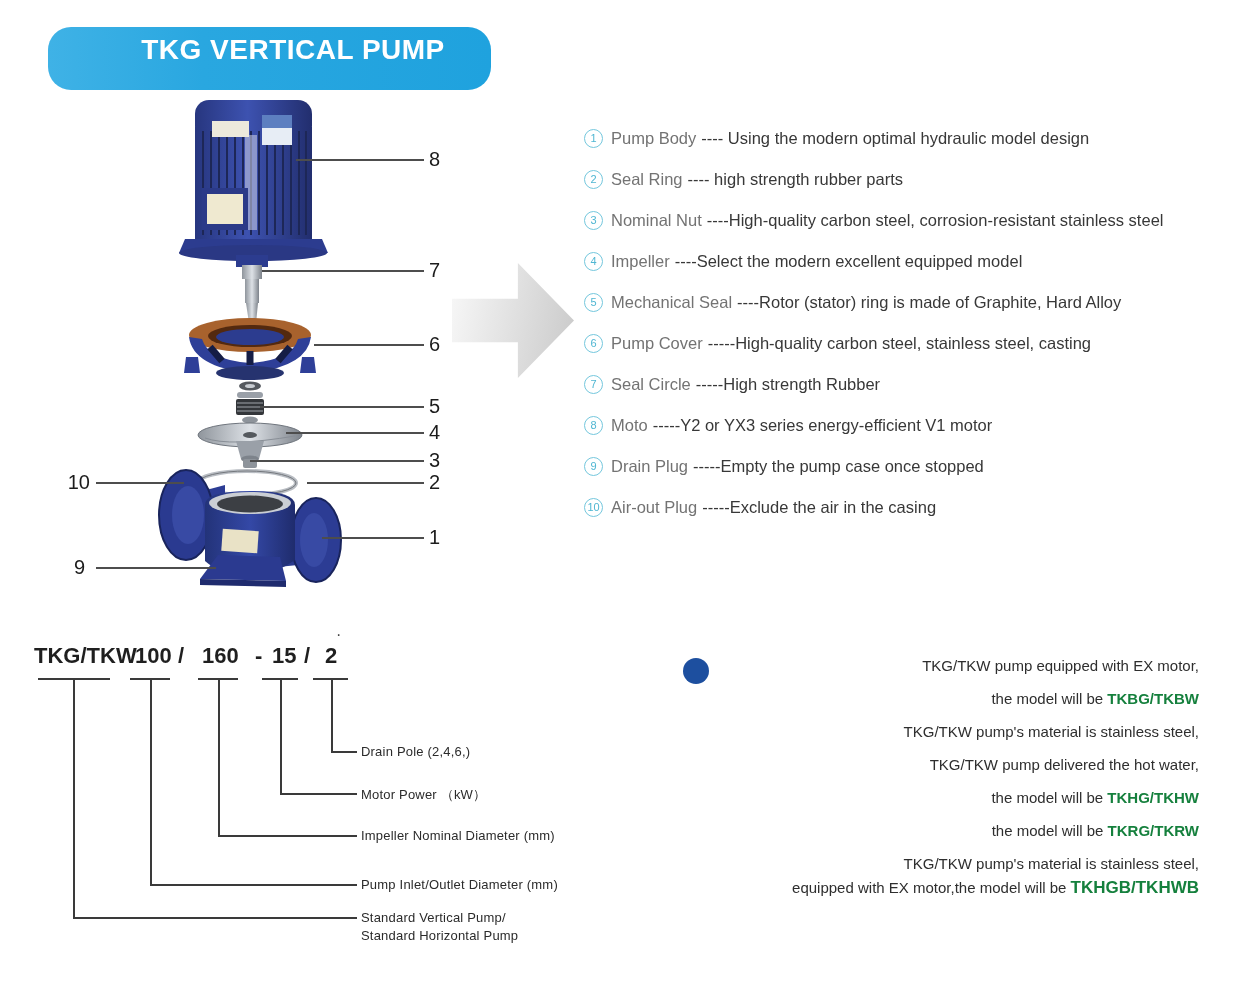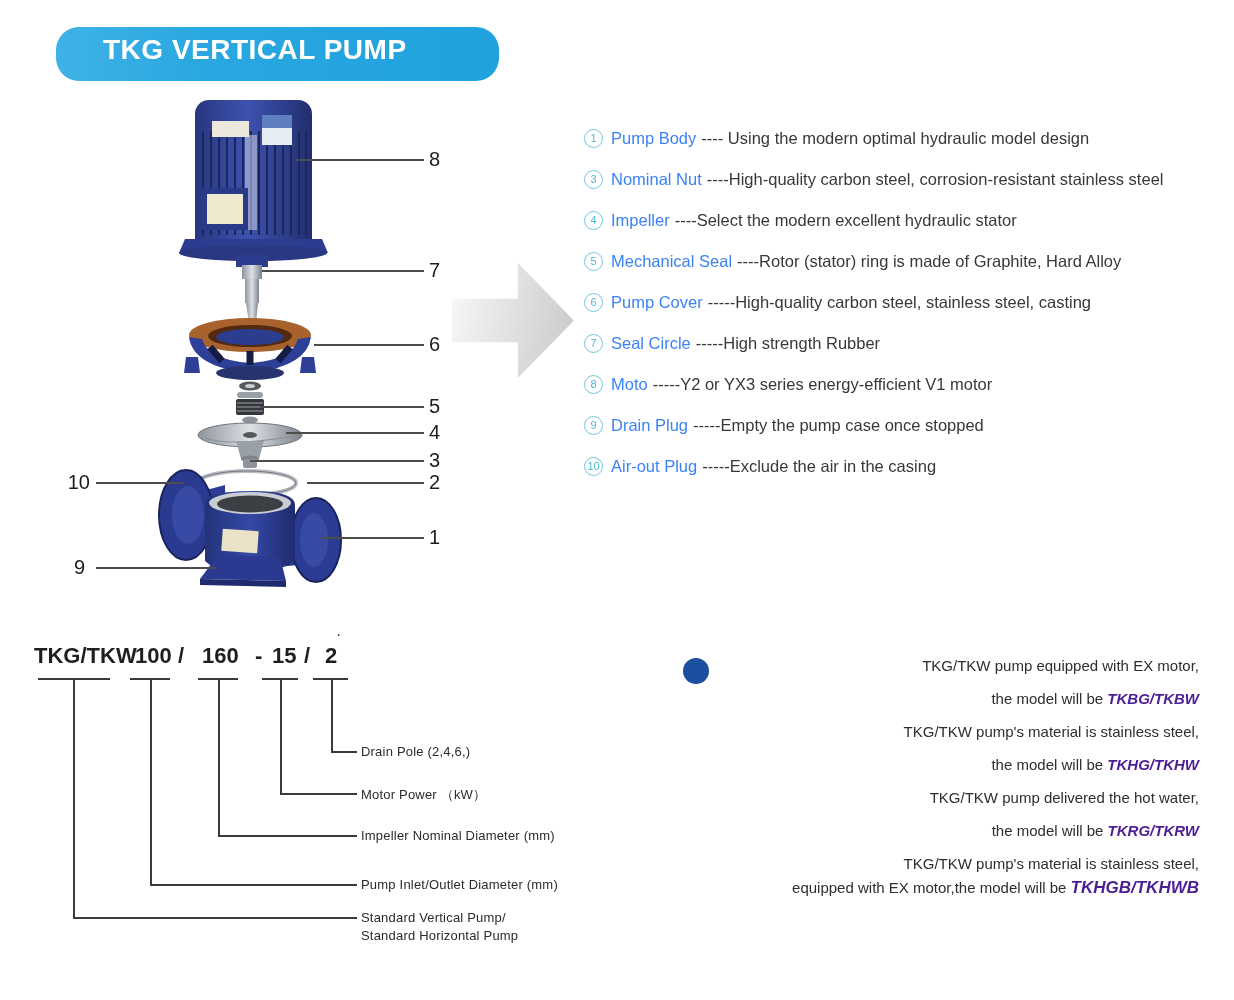--- a/index.html
+++ b/index.html
@@ -1,60 +1,60 @@
 <!DOCTYPE html>
 <html><head>
 <meta charset="utf-8">
 <style>
   * { margin:0; padding:0; box-sizing:border-box; }
   html,body { background:#ffffff; }
   body { font-family:"Liberation Sans", sans-serif; }
   .page { position:relative; width:1234px; height:1000px; background:#fff; overflow:hidden; }
 
   
-  .banner { position:absolute; left:56px; top:27px; width:443px; height:54px;
+  .banner { position:absolute; left:48px; top:27px; width:443px; height:63px;
             border-radius:23px; background:linear-gradient(90deg,#3fb2e6 0%, #29a7e0 35%, #1fa2de 100%);
-            line-height:46px; padding-left:47px; }
+            line-height:46px; padding-left:47px;text-align:center; }
   .banner span { color:#ffffff; font-size:28px; font-weight:bold; letter-spacing:.5px; }
 
   
   .pump-art { position:absolute; left:40px; top:95px; width:420px; height:510px; }
 
   .cline { position:absolute; height:2px; background:#4d4d4d; }
   .cnum-label { position:absolute; font-size:20px; color:#1c1c1c; }
   .cnum-right { text-align:right; }
 
   
   .big-arrow { position:absolute; left:452px; top:263px; width:122px; height:115px;
                background:linear-gradient(100deg,#f8f8f8 0%, #e3e3e3 45%, #c9c9c9 100%);
                clip-path:polygon(0% 31%, 54% 31%, 54% 0%, 100% 50%, 54% 100%, 54% 69%, 0% 69%); }
 
   
   .parts-list { position:absolute; left:584px; top:127px; width:650px; list-style:none; }
   .parts-list li { height:22px; line-height:22px; margin-bottom:19px; white-space:nowrap; }
   .cnum { display:inline-block; width:19px; height:19px; border:1.5px solid #74c7dd; border-radius:50%;
           color:#4fb6d2; font-size:11px; line-height:16px; text-align:center; vertical-align:middle;
           margin-right:8px; position:relative; top:-1px; }
-  .pname { color:#3b82f6; font-size:16.5px; margin-right:5px; }
+  .pname { color:#737373; font-size:16.5px; margin-right:5px; }
   .pdesc { color:#383838; font-size:16.5px; }
 
   
   .code-seg { position:absolute; top:643px; font-size:22px; font-weight:bold; color:#1f1f1f; }
   .stray-mark { position:absolute; left:336px; top:626px; font-size:16px; color:#444; }
   .uline { position:absolute; top:678px; height:2px; background:#3a3a3a; }
   .vline { position:absolute; width:2px; background:#3a3a3a; }
   .hline { position:absolute; height:2px; background:#3a3a3a; }
   .code-label { position:absolute; left:361px; font-size:13px; color:#2b2b2b; letter-spacing:.2px; }
 
   
   .note-bullet { position:absolute; left:683px; top:658px; width:26px; height:26px;
                  border-radius:50%; background:#1d4f9f; }
   .notes { position:absolute; left:719px; top:656px; width:480px;text-align:right; }
   .note-line { font-size:15px; color:#2e2e2e; line-height:20px; margin-bottom:13px; white-space:nowrap; }
-  .note-line strong { font-weight:bold; color:#4c1d95;font-style:italic; }
+  .note-line strong { font-weight:bold; color:#15803d; }
   .note-line:nth-child(8) { margin-top:-9px; }
   .note-line:nth-child(8) strong { font-size:17px; }
 </style>
 </head>
 <body>
 
 <div class="page">
 
   <div class="banner">
     <span>TKG VERTICAL PUMP</span>
@@ -175,22 +175,23 @@
   <span class="cnum-label" style="left:429px; top:449px;">3</span>
   <span class="cnum-label" style="left:429px; top:471px;">2</span>
   <span class="cnum-label" style="left:429px; top:526px;">1</span>
   <span class="cnum-label cnum-right" style="left:56px; top:471px; width:34px;">10</span>
   <span class="cnum-label" style="left:74px; top:556px;">9</span>
 
   <div class="big-arrow"></div>
 
   <ul class="parts-list">
     <li><span class="cnum">1</span><span class="pname">Pump Body</span><span class="pdesc">---- Using the modern optimal hydraulic model design</span></li>
+    <li><span class="cnum">2</span><span class="pname">Seal Ring</span><span class="pdesc">---- high strength rubber parts</span></li>
     <li><span class="cnum">3</span><span class="pname">Nominal Nut</span><span class="pdesc">----High-quality carbon steel, corrosion-resistant stainless steel</span></li>
-    <li><span class="cnum">4</span><span class="pname">Impeller</span><span class="pdesc">----Select the modern excellent hydraulic stator</span></li>
+    <li><span class="cnum">4</span><span class="pname">Impeller</span><span class="pdesc">----Select the modern excellent equipped model</span></li>
     <li><span class="cnum">5</span><span class="pname">Mechanical Seal</span><span class="pdesc">----Rotor (stator) ring is made of Graphite, Hard Alloy</span></li>
     <li><span class="cnum">6</span><span class="pname">Pump Cover</span><span class="pdesc">-----High-quality carbon steel, stainless steel, casting</span></li>
     <li><span class="cnum">7</span><span class="pname">Seal Circle</span><span class="pdesc">-----High strength Rubber</span></li>
     <li><span class="cnum">8</span><span class="pname">Moto</span><span class="pdesc">-----Y2 or YX3 series energy-efficient V1 motor</span></li>
     <li><span class="cnum">9</span><span class="pname">Drain Plug</span><span class="pdesc">-----Empty the pump case once stopped</span></li>
     <li><span class="cnum">10</span><span class="pname">Air-out Plug</span><span class="pdesc">-----Exclude the air in the casing</span></li>
   </ul>
 
   <span class="code-seg" style="left:34px;">TKG/TKW</span>
   <span class="code-seg" style="left:135px;">100</span>
@@ -225,20 +226,20 @@
   <span class="code-label" style="top:828px;">Impeller Nominal Diameter (mm)</span>
   <span class="code-label" style="top:877px;">Pump Inlet/Outlet Diameter (mm)</span>
   <span class="code-label" style="top:910px;">Standard Vertical Pump/</span>
   <span class="code-label" style="top:928px;">Standard Horizontal Pump</span>
 
   <div class="note-bullet"></div>
   <div class="notes">
     <div class="note-line"><span>TKG/TKW pump equipped with EX motor,</span><strong></strong></div>
     <div class="note-line"><span>the model will be </span><strong>TKBG/TKBW</strong></div>
     <div class="note-line"><span>TKG/TKW pump's material is stainless steel,</span><strong></strong></div>
+    <div class="note-line"><span>TKG/TKW pump delivered the hot water,</span><strong></strong></div>
     <div class="note-line"><span>the model will be </span><strong>TKHG/TKHW</strong></div>
-    <div class="note-line"><span>TKG/TKW pump delivered the hot water,</span><strong></strong></div>
     <div class="note-line"><span>the model will be </span><strong>TKRG/TKRW</strong></div>
     <div class="note-line"><span>TKG/TKW pump's material is stainless steel,</span><strong></strong></div>
     <div class="note-line"><span>equipped with EX motor,the model will be </span><strong>TKHGB/TKHWB</strong></div>
   </div>
 
 </div>
 
 </body></html>

